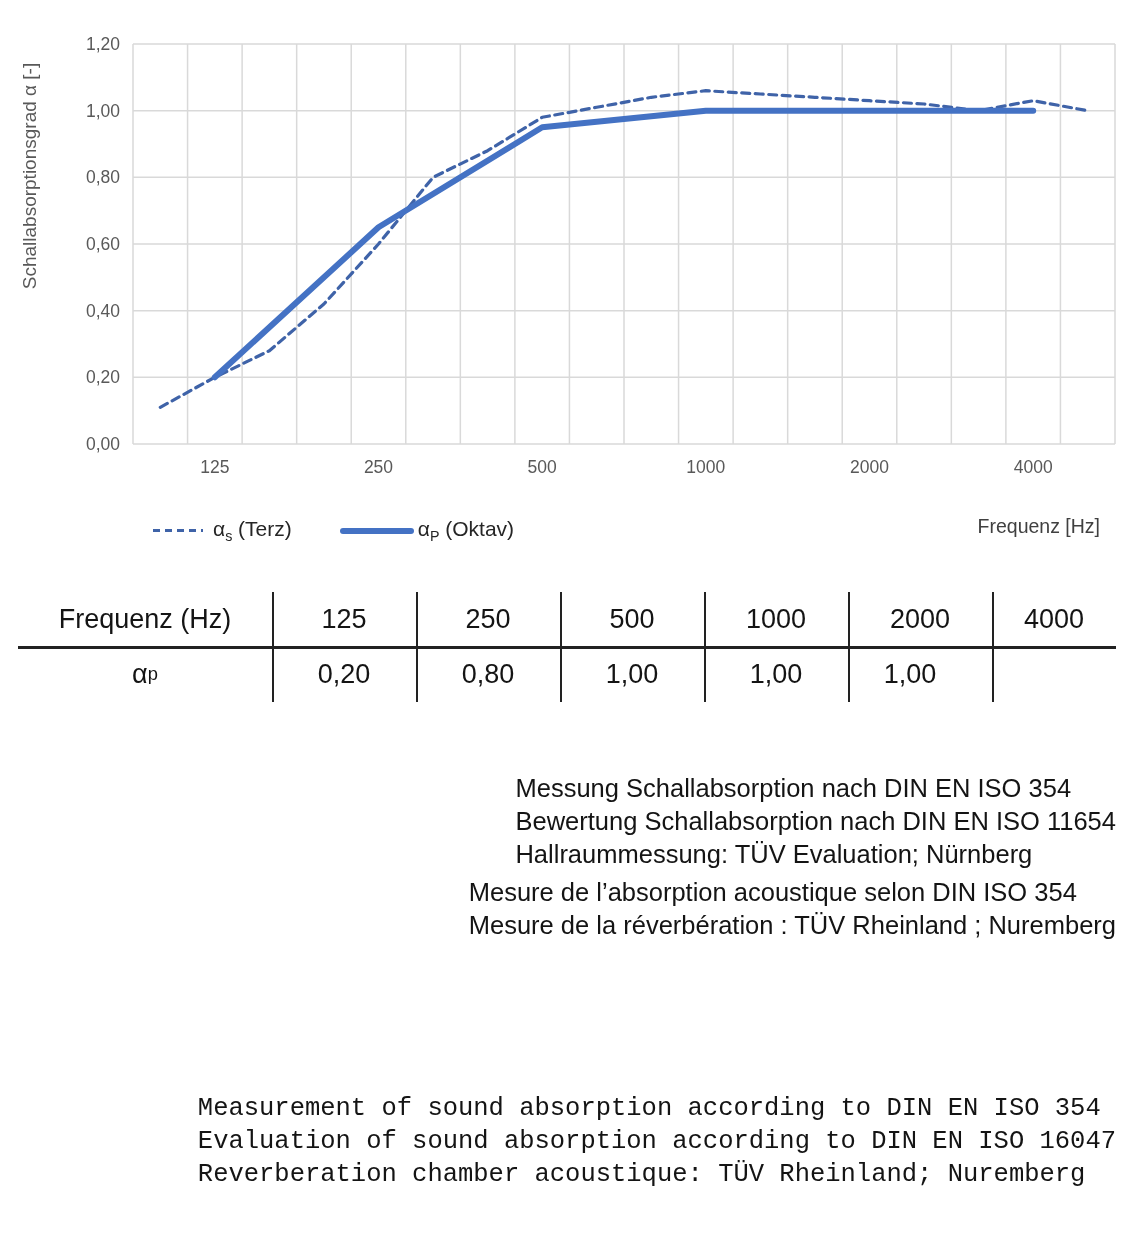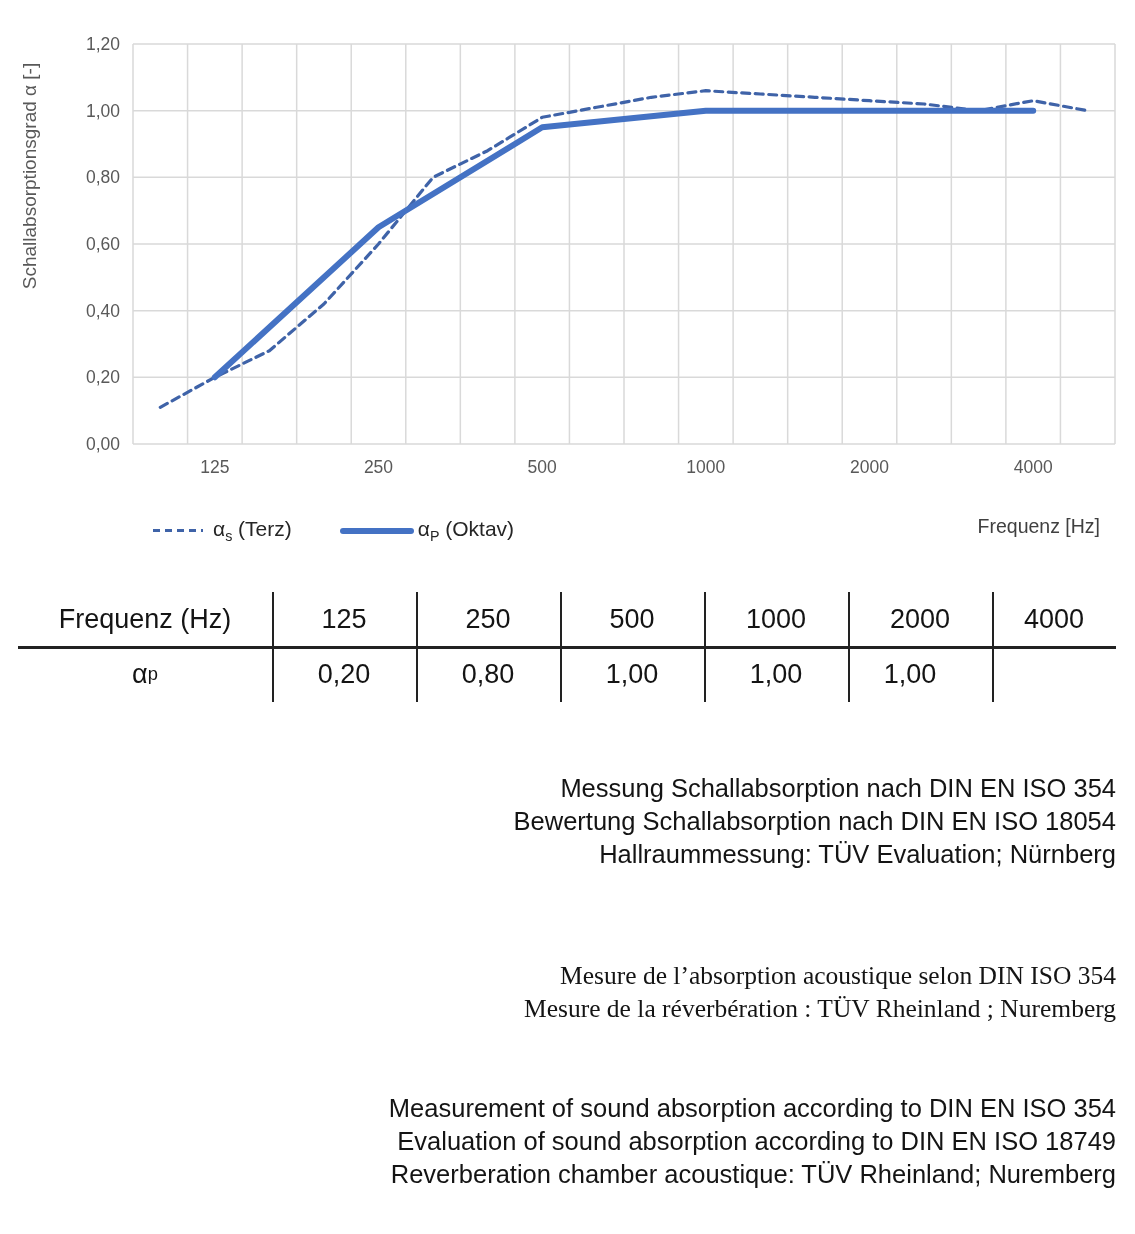--- a/index.html
+++ b/index.html
@@ -21,23 +21,23 @@
              color:#141414;font-size:27px;}
   .t-row{position:absolute;left:0;width:100%;display:flex;}
   .t-row.header{top:0;height:54px;}
   .t-row.values{top:57px;height:50px;}
   .t-cell{display:flex;align-items:center;justify-content:center;}
   .c0{width:254px;} .c1,.c2,.c3,.c4,.c5{width:144px;} .c6{width:124px;}
   .h-rule{position:absolute;top:54px;left:0;width:100%;height:3px;background:#222;}
   .v-sep{position:absolute;top:0;height:110px;width:2px;background:#222;}
 
   
-  .notes{position:absolute;right:19px;text-align:right;color:#141414;
+  .notes{position:absolute;right:19px;color:#141414;
          font-size:25.5px;line-height:33px;}
-  .notes-de{top:772px;} .notes-fr{top:959px;font-family:Liberation Serif, serif;} .notes-en{top:1092px;}
+  .notes-de{top:772px;} .notes-fr{top:876px;} .notes-en{top:1092px;font-family:Liberation Mono, monospace;}
 </style>
 </head>
 <body>
 
 <div class="page">
 
   <svg id="chart-svg" width="1135" height="555" viewBox="0 0 1135 555">
     <line x1="133" x2="1115" y1="444" y2="444" stroke="#d9d9d9" stroke-width="1.5"></line>
       <line x1="133" x2="1115" y1="377.3333333333333" y2="377.3333333333333" stroke="#d9d9d9" stroke-width="1.5"></line>
       <line x1="133" x2="1115" y1="310.66666666666663" y2="310.66666666666663" stroke="#d9d9d9" stroke-width="1.5"></line>
@@ -119,26 +119,26 @@
       <div class="t-cell c1">0,20</div>
       <div class="t-cell c2">0,80</div>
       <div class="t-cell c4">1,00</div>
       <div class="t-cell c5">1,00</div>
       <div class="t-cell c6">1,00</div>
     </div>
   </div>
 
   <div class="notes notes-de">
     <div>Messung Schallabsorption nach DIN EN ISO 354</div>
-    <div>Bewertung Schallabsorption nach DIN EN ISO 18054</div>
+    <div>Bewertung Schallabsorption nach DIN EN ISO 11654</div>
     <div>Hallraummessung: TÜV Evaluation; Nürnberg</div>
   </div>
   <div class="notes notes-fr">
     <div>Mesure de l’absorption acoustique selon DIN ISO 354</div>
     <div>Mesure de la réverbération : TÜV Rheinland ; Nuremberg</div>
   </div>
   <div class="notes notes-en">
     <div>Measurement of sound absorption according to DIN EN ISO 354</div>
-    <div>Evaluation of sound absorption according to DIN EN ISO 18749</div>
+    <div>Evaluation of sound absorption according to DIN EN ISO 16047</div>
     <div>Reverberation chamber acoustique: TÜV Rheinland; Nuremberg</div>
   </div>
 
 </div>
 
 </body></html>

